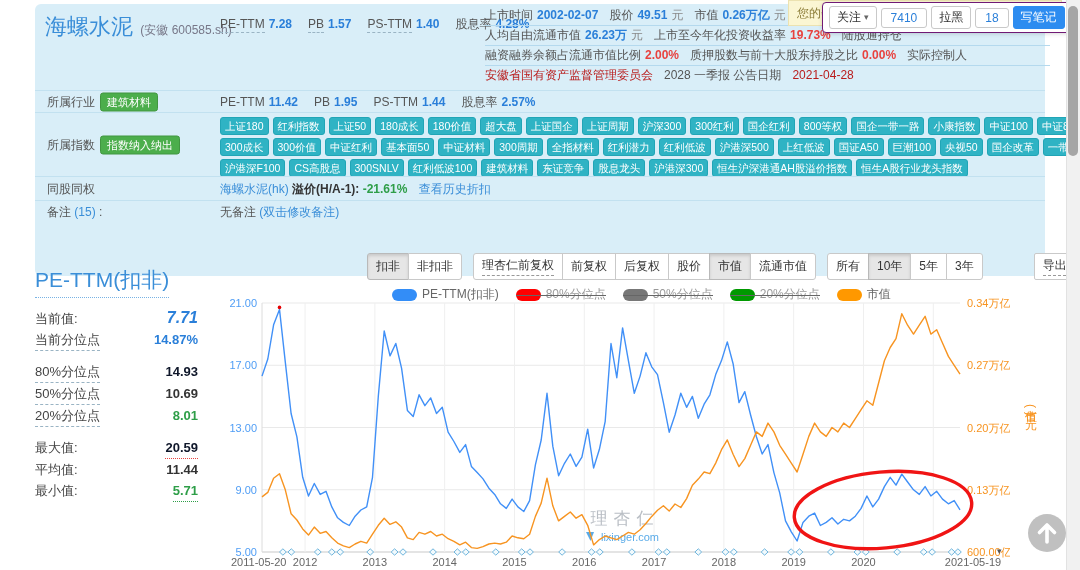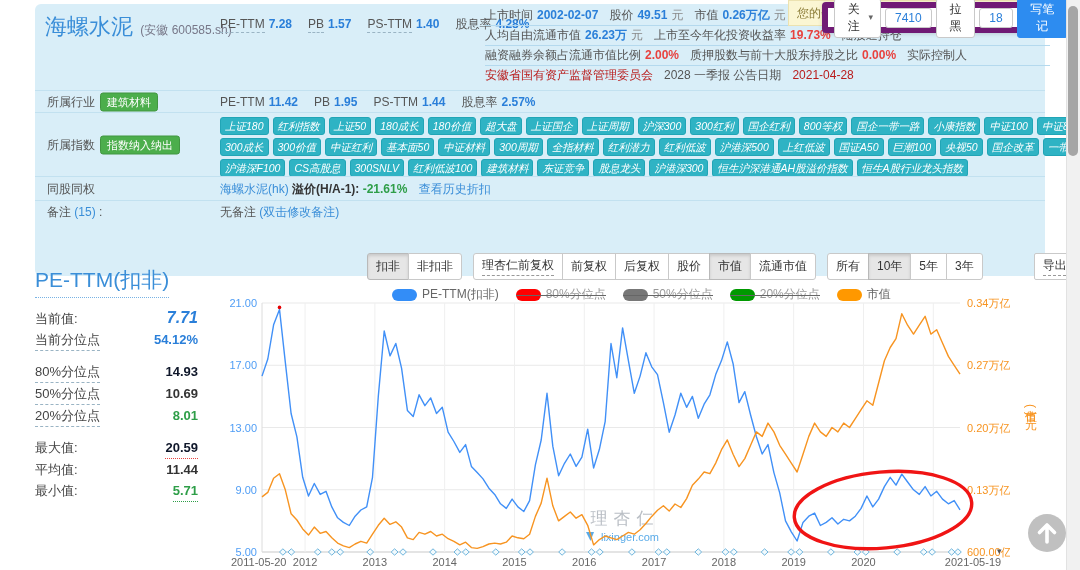--- a/index.html
+++ b/index.html
@@ -7,21 +7,21 @@
   body { position:relative; background:#fff; font-family:"Liberation Sans","DejaVu Sans",sans-serif; font-size:12px; color:#333; }
   a { color:#3a8ed8; text-decoration:none; cursor:pointer; }
 
   
   #notice { position:absolute; left:788px; top:0; width:274px; height:26px; background:#fbf6d3;
             border:1px solid #ece2b0; display:flex; align-items:center; justify-content:space-between;
             padding:0 8px; color:#8a7b36; z-index:5; }
   #notice .nx { color:#e04040; font-weight:bold; margin-left:5px; cursor:pointer; }
 
   
-  #follow { position:absolute; left:822px; top:2px; height:31px; background:#fff; border:6px solid #701a75;
+  #follow { position:absolute; left:822px; top:2px; height:31px; background:#fff; border:1px solid #701a75;
             border-radius:4px; box-shadow:0 1px 4px rgba(0,0,0,.15); display:flex; align-items:center;
             gap:4px; padding:0 6px; z-index:6; }
   .fbtn { font-family:inherit; font-size:12px; color:#333; background:#fff; border:1px solid #c9c9c9;
           border-radius:3px; padding:2px 7px; cursor:pointer; display:inline-flex; align-items:center; gap:3px; }
   .fcount { font-size:12px; color:#2a7fd9; border:1px solid #c9c9c9; border-radius:3px; padding:2px 9px; background:#fff; }
   .fbtn.primary { background:#2d8cf0; border-color:#2d8cf0; color:#fff; }
   .caret { font-size:9px; color:#666; line-height:1; }
 
   
   #panel { position:absolute; left:35px; top:4px; width:1010px; height:272px; background:#d9eef8;
@@ -39,21 +39,21 @@
   #irows { position:absolute; left:450px; top:2px; width:565px; }
   .irow { height:20px; line-height:19px; display:flex; gap:11px; white-space:nowrap; overflow:hidden; }
   .irow.ib { border-bottom:1px solid #b4d9ee; }
   .prow { position:absolute; left:0; width:100%; border-top:1px solid #c2e1f0; }
   .prow .plabel { position:absolute; left:12px; top:50%; transform:translateY(-50%); color:#555; white-space:nowrap; }
   .prow .gtag { position:absolute; left:65px; top:50%; transform:translateY(-50%); }
   .gtag { background:#4cae4c; border:1px solid #419641; color:#fff; font-size:11px; border-radius:3px; padding:1px 6px; white-space:nowrap; }
   .prow1 { top:86px; height:22px; }
   .prow1 .pairs { position:absolute; left:185px; top:3px; }
   .prow2 { top:108px; height:64px; }
-  #tagrows { position:absolute; left:185px; top:4px; width:810px;font-style:italic; }
+  #tagrows { position:absolute; left:185px; top:4px; width:810px; }
   .tagline { display:flex; gap:4px; margin-bottom:3px; white-space:nowrap; }
   .ttag { background:#2fb3c4; border:1px solid #21a5b6; color:#fff; font-size:10.5px; line-height:14px;
           border-radius:3px; padding:1px 4px; cursor:pointer; }
   .prow3 { top:172px; height:24px; }
   .prow3 .rcontent, .prow4 .rcontent { position:absolute; left:185px; top:50%; transform:translateY(-50%); white-space:nowrap; }
   .prow4 { top:196px; height:23px; }
   .bold { font-weight:bold; color:#333; }
   .greenv { color:#2e9e48; font-weight:bold;margin-top:18px; }
 
   
@@ -360,21 +360,21 @@
 
 <div id="stats">
   <div id="stat-title">PE-TTM(扣非)</div>
   <div id="statrows">
       <div class="srow">
         <span class="slab">当前值:</span>
         <span class="sval blue big">7.71</span>
       </div>
       <div class="srow">
         <span class="slab dashed">当前分位点</span>
-        <span class="sval blue">54.12%</span>
+        <span class="sval blue">14.87%</span>
       </div>
       <div class="srow gap">
         <span class="slab dashed">80%分位点</span>
         <span class="sval red">14.93</span>
       </div>
       <div class="srow">
         <span class="slab dashed">50%分位点</span>
         <span class="sval dark">10.69</span>
       </div>
       <div class="srow">

